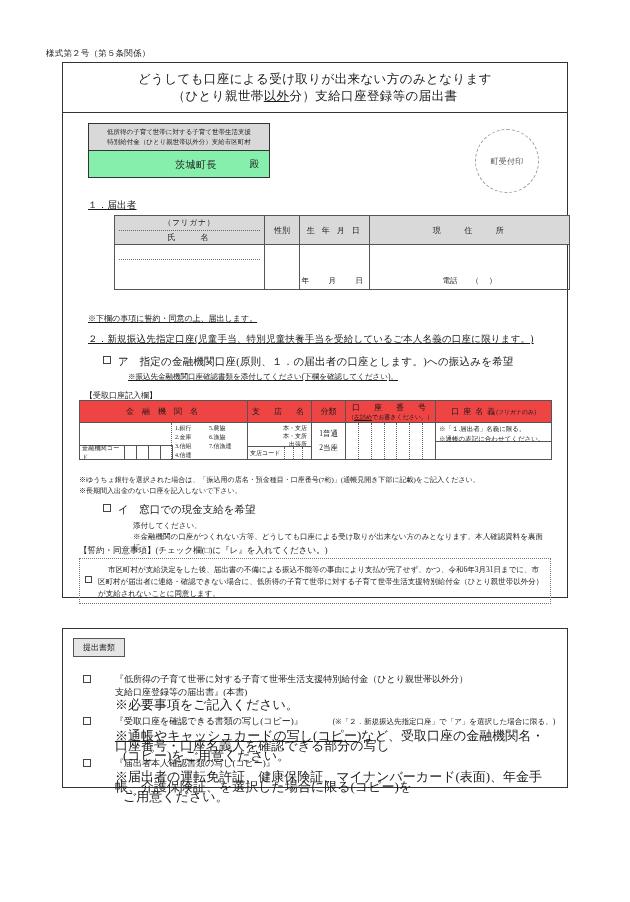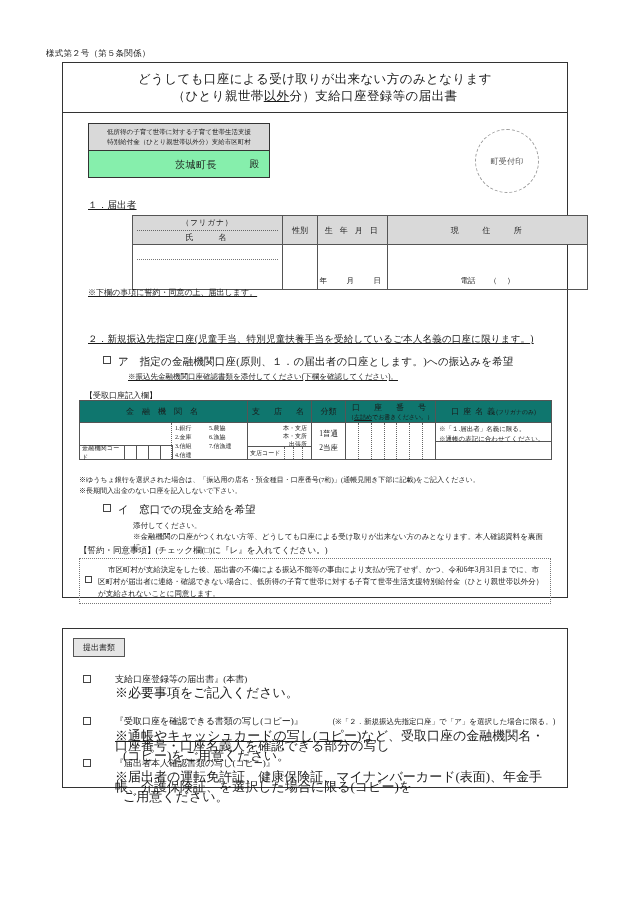--- a/index.html
+++ b/index.html
@@ -114,21 +114,21 @@
 
   
   .sec-head {
     font-size: 9.5px;
     text-decoration: underline;
     white-space: nowrap;
     letter-spacing: .2px;
   }
 
   
-  .applicant-wrap { position: absolute; left: 37px; top: 152px; width: 455px; padding-left: 32px; }
+  .applicant-wrap { position: absolute; left: 19px; top: 152px; width: 455px; padding-left: 32px; }
   table.applicant {
     border-collapse: collapse;
     width: 455px;
     table-layout: fixed;
   }
   table.applicant th, table.applicant td {
     border: 1px solid #555;
     font-weight: normal;
     font-size: 8px;
     padding: 0;
@@ -172,21 +172,21 @@
   td.addr-cell { position: relative; height: 44px; }
   td.addr-cell .tel {
     position: absolute;
     bottom: 3px; left: 0; right: 0;
     text-align: center;
     font-size: 7.5px;
   }
   td.addr-cell .tel .paren { letter-spacing: 10px; margin-left: 14px; }
 
   .note-oath {
-    position: absolute; left: 25px; top: 224px;
+    position: absolute; left: 25px; top: 250px;
     font-size: 8px;
     text-decoration: underline;
     white-space: nowrap;
   }
 
   
   .sec2-head { position: absolute; left: 25px; top: 270px; }
   .choice-a { position: absolute; left: 40px; top: 292px; font-size: 10.5px; white-space: nowrap; letter-spacing: .2px; }
   .cbox {
     display: inline-block;
@@ -210,21 +210,21 @@
     table-layout: fixed;
     font-size: 7px;
   }
   table.bank th, table.bank td {
     border: 1px solid #555;
     font-weight: normal;
     padding: 0;
     vertical-align: middle;
   }
   table.bank th {
-    background: #0f766e;
+    background: #ef4444;
     text-align: center;
     height: 21px;
   }
   th.bk-fin { font-size: 8px; letter-spacing: 3px; }
   th.bk-branch { font-size: 8px; letter-spacing: 3px; }
   th.bk-type { font-size: 8px; }
   th.bk-acct .t1 { font-size: 8px; letter-spacing: 3px; display: block; }
   th.bk-acct .t2 { font-size: 6px; display: block; line-height: 8px; }
   th.bk-acct .t2 u { text-decoration: underline; }
   th.bk-name .t1 { font-size: 8px; letter-spacing: 1px; }
@@ -523,20 +523,21 @@
     </div>
 
   </div>
 
   <div class="docs-frame">
     <div class="docs-tag">提出書類</div>
 
     <div class="doc-item" style="top:44px;">
       <span class="cb"></span>
       <div class="body">
+        <div class="ttl">『低所得の子育て世帯に対する子育て世帯生活支援特別給付金（ひとり親世帯以外分）</div>
         <div class="ttl">支給口座登録等の届出書』(本書)</div>
         <div class="sub">※必要事項をご記入ください。</div>
       </div>
     </div>
 
     <div class="doc-item" style="top:86px;">
       <span class="cb"></span>
       <div class="body">
         <div class="ttl"><span>『受取口座を確認できる書類の写し(コピー)』</span><span class="paren-note">(※「２．新規振込先指定口座」で「ア」を選択した場合に限る。)</span></div>
         <div class="sub"><u>※通帳やキャッシュカードの写し(コピー)</u><span>など、受取口座の金融機関名・口座番号・口座名義人を確認できる部分の写し</span><span class="ind">(コピー)をご用意ください。</span></div>

